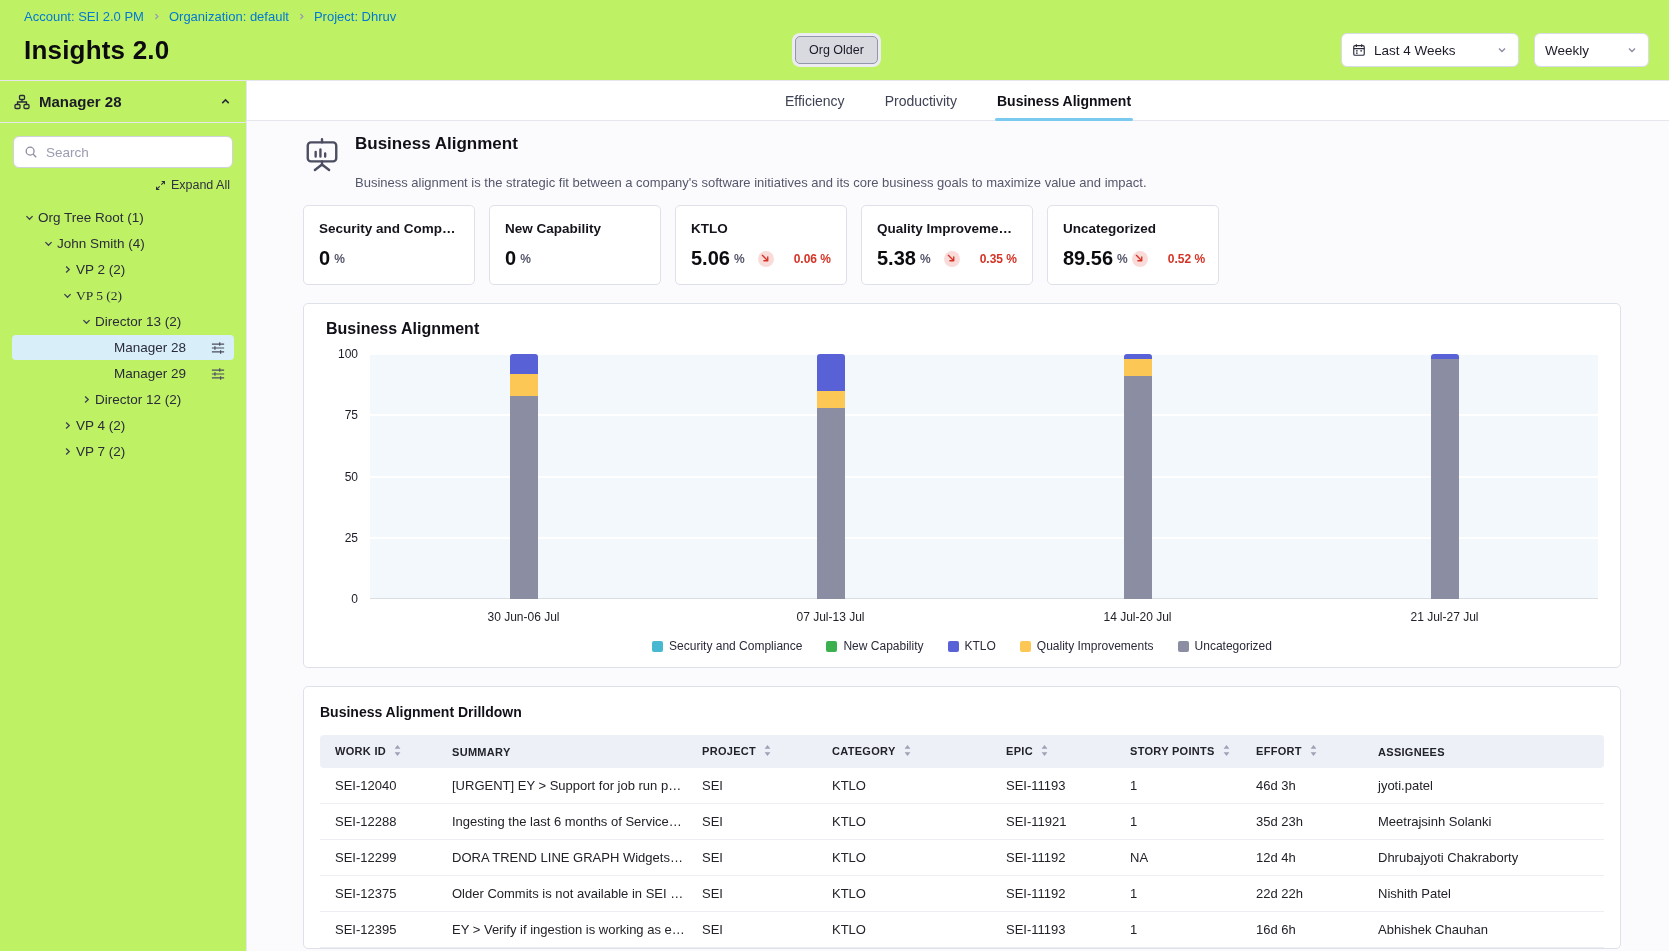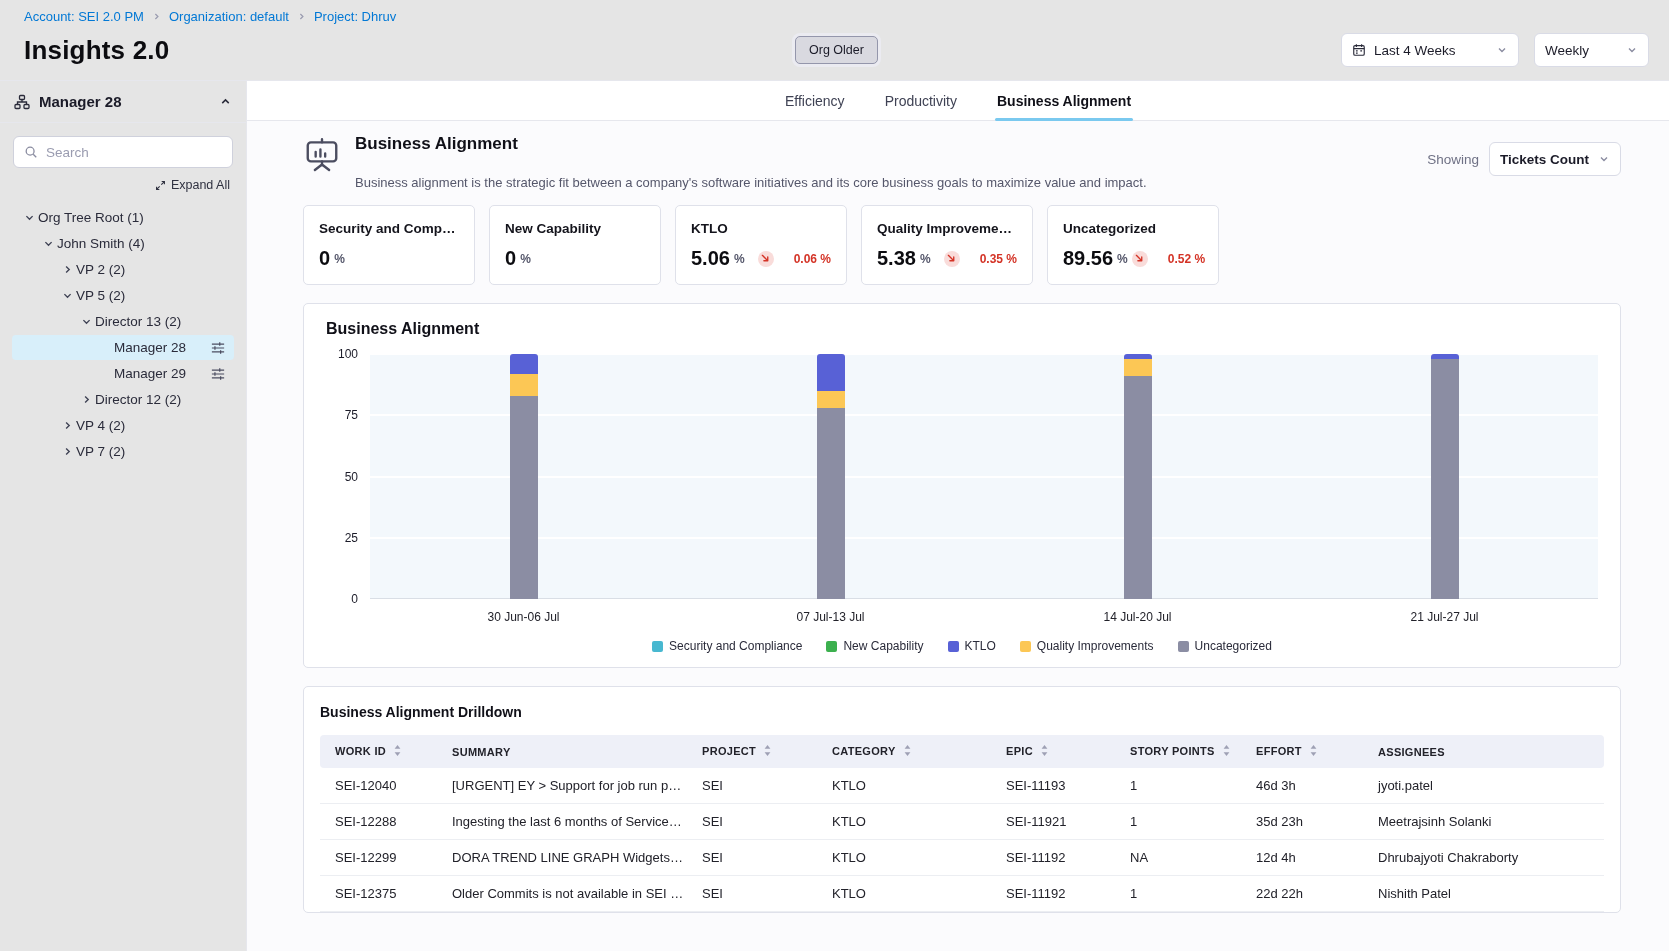--- a/index.html
+++ b/index.html
@@ -1,18 +1,18 @@
 <!DOCTYPE html>
 <html><head>
 <meta charset="utf-8">
 <style>
   * { margin:0; padding:0; box-sizing:border-box; }
   html,body { background:#fff; }
   body { font-family:"Liberation Sans","DejaVu Sans",sans-serif; color:#22222a; }
-  .page { width:1669px; height:951px; overflow:hidden; display:flex; flex-direction:column; background:#e5e5e5; }
+  .page { width:1669px; height:951px; overflow:hidden; display:flex; flex-direction:column; background:#bef264; }
 
   
   .top-header { padding:9px 20px 13px 24px; border-bottom:1px solid #e6e7ed; flex-shrink:0; }
   .breadcrumb { display:flex; align-items:center; gap:8px; font-size:13px; }
   .breadcrumb a { color:#0278d5; text-decoration:none; cursor:pointer; }
   .crumb-sep { color:#9a9cb0; font-size:11px; display:flex; align-items:center; }
   .title-row { display:flex; align-items:center; margin-top:9px; }
   .title-row h1 { flex:1; font-size:26px; font-weight:700; color:#0c0c10; letter-spacing:.2px; }
   .org-tree-btn { background:#d9d9e0; border:1px solid #9496ab; box-shadow:0 0 0 3px #ebebf1; border-radius:5px; padding:6px 13px; font-size:12.5px; color:#1b1b28; cursor:pointer; font-family:inherit; }
   .header-controls { flex:1; display:flex; justify-content:flex-end; gap:15px; }
@@ -207,21 +207,21 @@
             <span class="tree-label">John Smith (4)</span>
           </div>
           <div class="tree-row" style="padding-left: 46px;">
             <span class="chev">
               <svg width="11" height="11" viewBox="0 0 16 16" fill="none" stroke="#3f4254" stroke-width="2">
                 <path d="M6 3.5L10.5 8 6 12.5"></path>
               </svg>
             </span>
             <span class="tree-label">VP 2 (2)</span>
           </div>
-          <div class="tree-row" style="padding-left: 46px;">
+          <div class="tree-row" style="padding-left: 46px; font-family: Liberation Serif, serif;">
             <span class="chev">
               <svg width="11" height="11" viewBox="0 0 16 16" fill="none" stroke="#3f4254" stroke-width="2">
                 <path d="M3.5 6l4.5 4.5L12.5 6"></path>
               </svg>
             </span>
             <span class="tree-label">VP 5 (2)</span>
           </div>
           <div class="tree-row" style="padding-left: 65px;">
             <span class="chev">
               <svg width="11" height="11" viewBox="0 0 16 16" fill="none" stroke="#3f4254" stroke-width="2">
@@ -286,31 +286,20 @@
 
         <div class="section-header">
           <span class="ba-icon"><svg width="38" height="38" viewBox="0 0 24 24" fill="none" stroke="#4b4d60" stroke-width="1.5" stroke-linecap="round" stroke-linejoin="round">
                 <rect x="3" y="4" width="18" height="12" rx="2"></rect>
                 <path d="M12 2v2M12 16v2.5M7.5 21.5l4.5-3.5 4.5 3.5"></path>
                 <path d="M8 13v-3M11 13V8.5M14 13v-2"></path>
               </svg></span>
           <div class="section-texts">
             <div class="section-title">Business Alignment</div>
             <div class="section-desc">Business alignment is the strategic fit between a company's software initiatives and its core business goals to maximize value and impact.</div>
-          </div>
-          <div class="showing-wrap">
-            <span class="showing-label">Showing</span>
-            <div class="dropdown dd-showing">
-              <span>Tickets Count</span>
-              <span class="dd-chev">
-                  <svg width="12" height="12" viewBox="0 0 16 16" fill="none" stroke="#8a8ca0" stroke-width="1.8">
-                    <path d="M4 6l4 4 4-4"></path>
-                  </svg>
-                </span>
-            </div>
           </div>
         </div>
 
         <div class="cards-row">
             <div class="metric-card">
               <div class="mc-title">Security and Compliance</div>
               <div class="mc-value-row">
                 <span class="mc-value">0</span>
                 <span class="mc-unit">%</span>
               </div>
@@ -513,20 +502,30 @@
                 <tr>
                   <td>SEI-12375</td>
                   <td>Older Commits is not available in SEI - S...</td>
                   <td>SEI</td>
                   <td>KTLO</td>
                   <td>SEI-11192</td>
                   <td>1</td>
                   <td>22d 22h</td>
                   <td>Nishith Patel</td>
                 </tr>
+                <tr>
+                  <td>SEI-12395</td>
+                  <td>EY &gt; Verify if ingestion is working as ex...</td>
+                  <td>SEI</td>
+                  <td>KTLO</td>
+                  <td>SEI-11193</td>
+                  <td>1</td>
+                  <td>16d 6h</td>
+                  <td>Abhishek Chauhan</td>
+                </tr>
               </tbody>
           </table>
         </div>
 
       </div>
     </div>
   </div>
 </div>
 
 </body></html>

